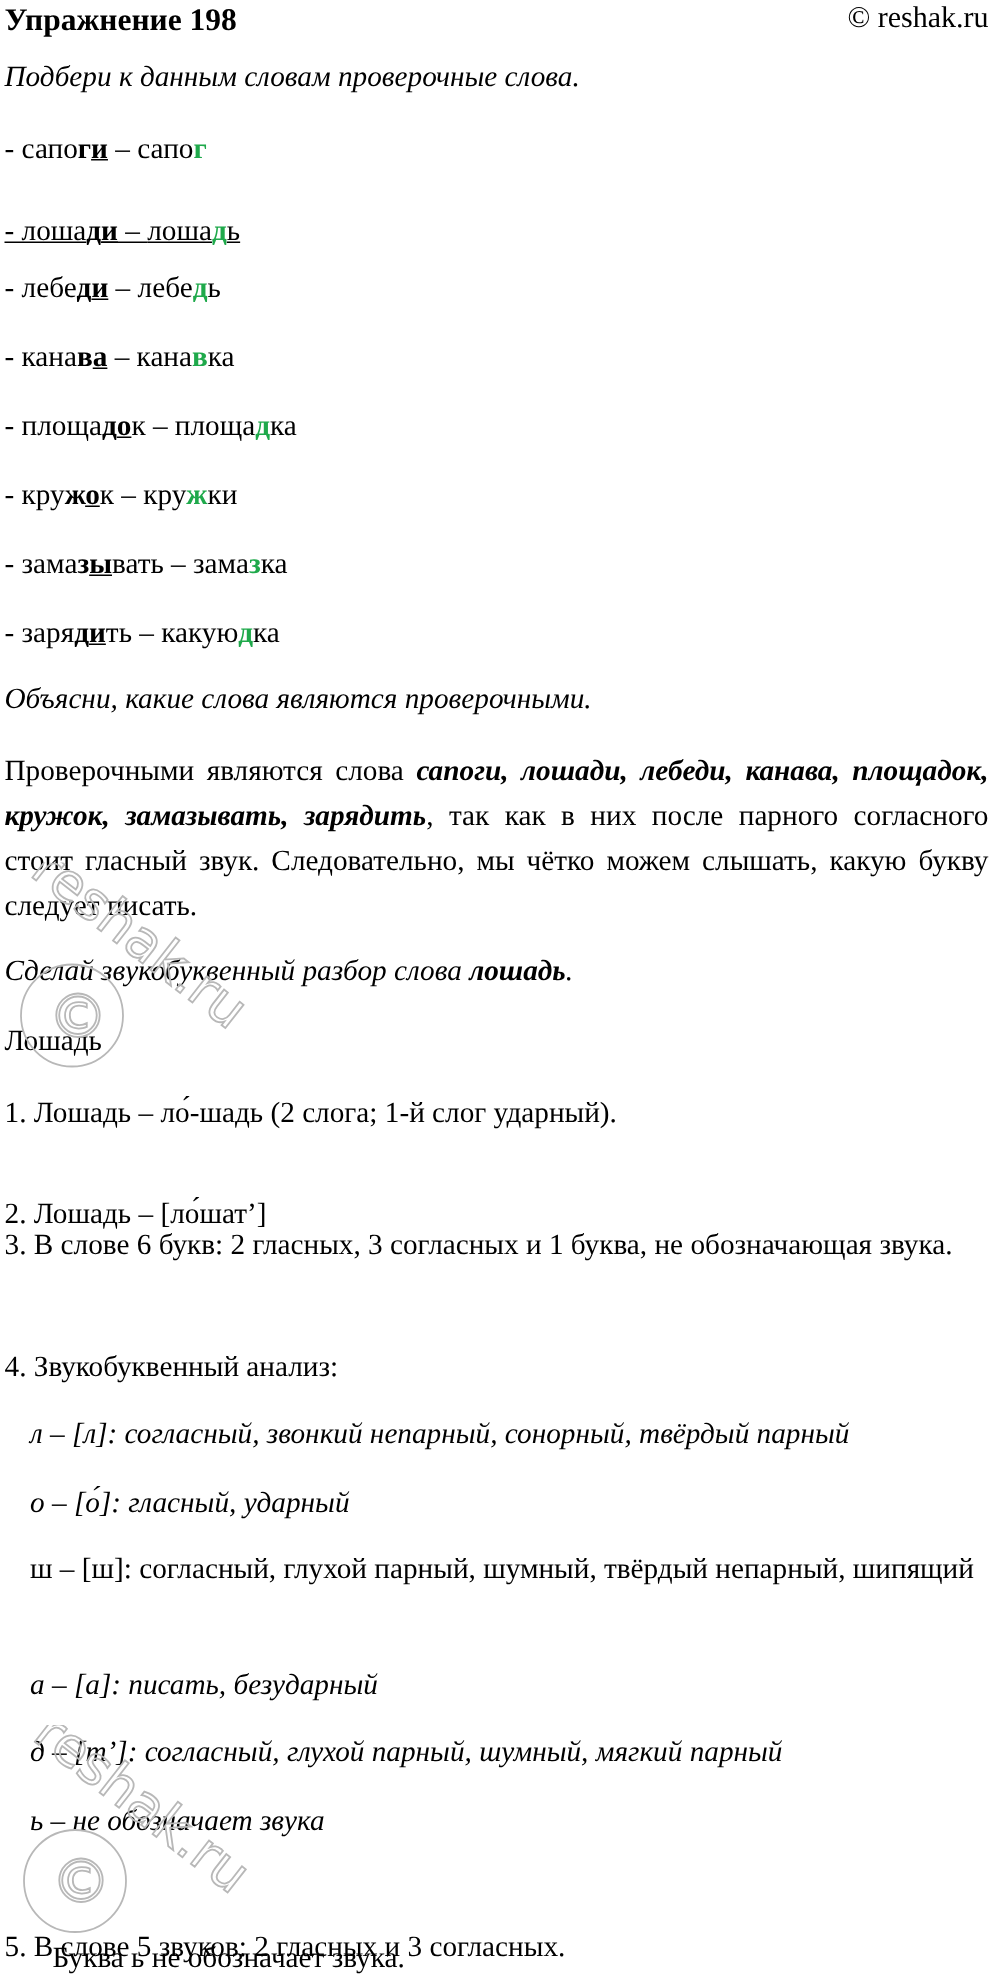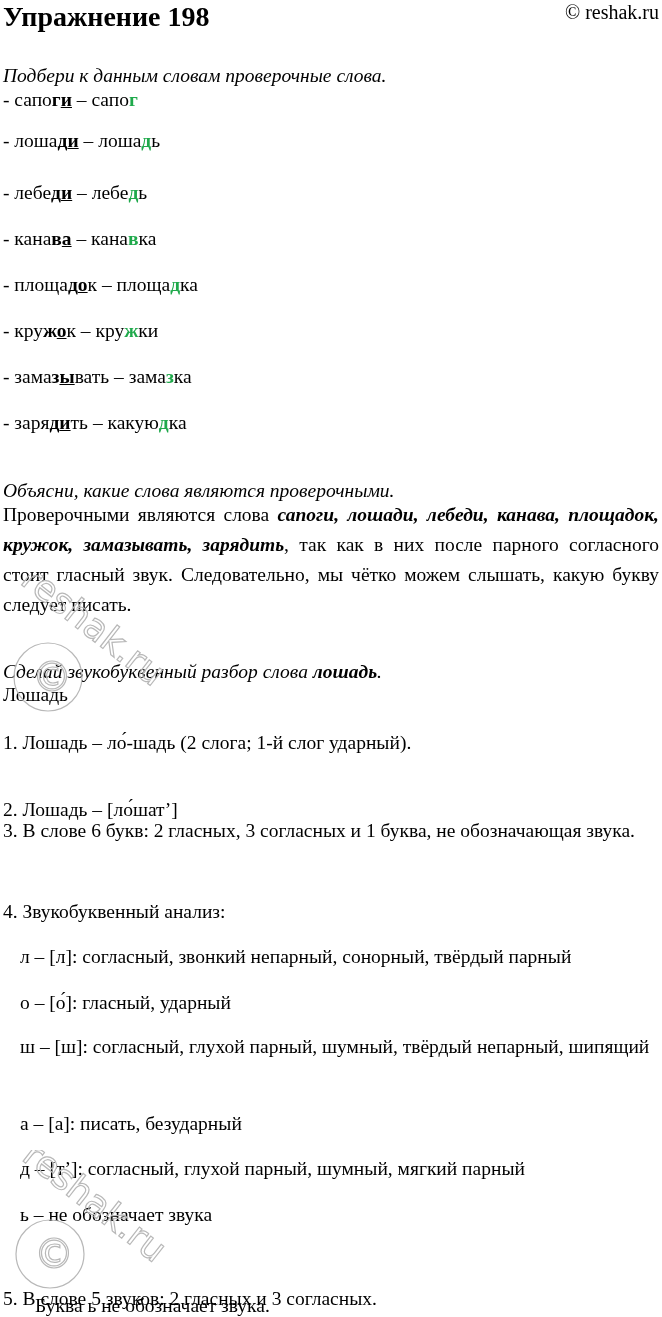--- a/index.html
+++ b/index.html
@@ -3,48 +3,48 @@
 <meta charset="utf-8">
 <style>
   html, body { margin: 0; padding: 0; background: #ffffff; }
   body {
     width: 662px; height: 1317px; position: relative; overflow: hidden;
     font-family: "Liberation Serif", "DejaVu Serif", serif;
     color: #000; font-size: 19.5px;
   }
   .page { position: absolute; left: 3px; top: 0; width: 656px; }
   .header { position: absolute; top: 0; left: 0; width: 656px; height: 30px; }
-  .title { position: absolute; left: 0; top: 1px; font-weight: bold; font-size: 28px; }
+  .title { position: absolute; left: 0; top: 1px; font-weight: bold; font-size: 21px; }
   .copyright { position: absolute; right: 0; top: 1px; font-size: 20px; }
   .line { position: absolute; left: 0; white-space: nowrap; line-height: 24px; }
-  .it { font-style: italic; margin-top: 24px; }
+  .it { font-style: italic; }
   .b { font-weight: bold; }
   .u { text-decoration: underline; font-weight: bold; }
   .g { color: #1fa94b; font-weight: bold; }
   .para { position: absolute; left: 0; width: 656px; text-align: justify; line-height: 30px; }
   .para .bi { font-weight: bold; font-style: italic; }
-  .indent { padding-left: 17px; }
+  .indent { padding-left: 17px; font-style: italic; }
   .watermark { position: absolute; pointer-events: none; }
 </style>
 </head>
 <body>
 
 <div class="page">
 
   <div class="header">
     <span class="title">Упражнение 198</span>
     <span class="copyright">© reshak.ru</span>
   </div>
 
   <div class="line it" style="top:40px;">Подбери к данным словам проверочные слова.</div>
 
   <div class="line" style="top:88px;">
     <span>- сапо</span><span class="b">г</span><span class="u">и</span><span></span><span> – </span><span>сапо</span><span class="g">г</span><span></span>
   </div>
-  <div class="line" style="top:129px;">
+  <div class="line" style="top:143px;text-decoration:underline;">
     <span>- лоша</span><span class="b">д</span><span class="u">и</span><span></span><span> – </span><span>лоша</span><span class="g">д</span><span>ь</span>
   </div>
   <div class="line" style="top:181px;">
     <span>- лебе</span><span class="b">д</span><span class="u">и</span><span></span><span> – </span><span>лебе</span><span class="g">д</span><span>ь</span>
   </div>
   <div class="line" style="top:227px;">
     <span>- кана</span><span class="b">в</span><span class="u">а</span><span></span><span> – </span><span>кана</span><span class="g">в</span><span>ка</span>
   </div>
   <div class="line" style="top:273px;text-align:right;">
     <span>- площа</span><span class="b">д</span><span class="u">о</span><span>к</span><span> – </span><span>площа</span><span class="g">д</span><span>ка</span>

